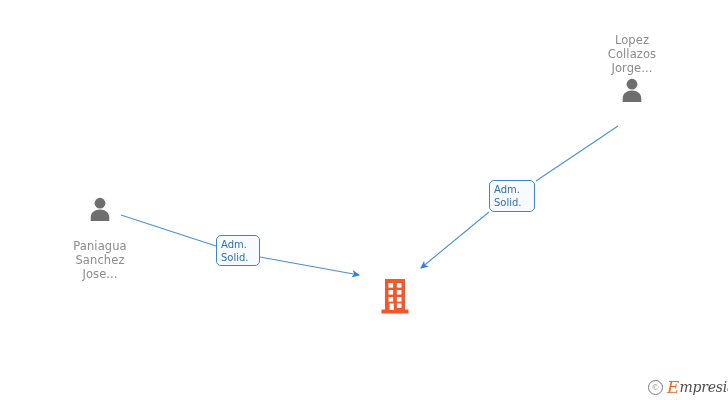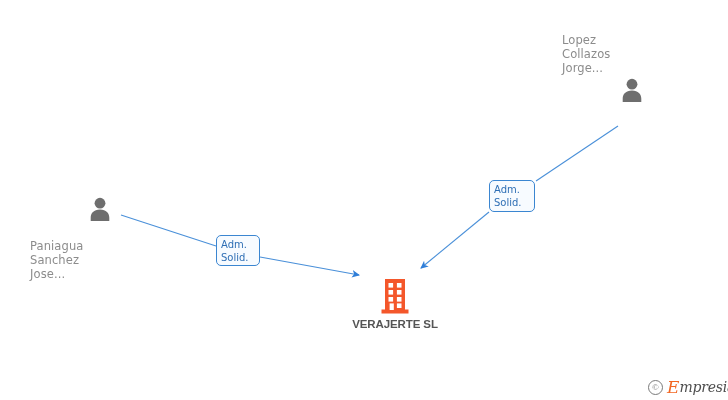--- a/index.html
+++ b/index.html
@@ -25,20 +25,21 @@
     top: 0;
     width: 728px;
     height: 400px;
     pointer-events: none;
   }
 
   
   .node-person {
     position: absolute;
     width: 140px;
+    text-align: center;
   }
   .person-icon {
     display: block;
     margin: 0 auto;
     width: 26px;
     height: 24px;
   }
   .node-label {
     display: block;
     color: #8c8c8c;
@@ -197,21 +198,20 @@
       <rect x="0.5" y="31.5" width="27" height="4" fill="#f4572b"></rect>
       <rect x="7.5" y="5" width="4.6" height="4.6" fill="#ffffff"></rect>
       <rect x="15.9" y="5" width="4.6" height="4.6" fill="#ffffff"></rect>
       <rect x="7.5" y="12" width="4.6" height="4.6" fill="#ffffff"></rect>
       <rect x="15.9" y="12" width="4.6" height="4.6" fill="#ffffff"></rect>
       <rect x="7.5" y="19" width="4.6" height="4.6" fill="#ffffff"></rect>
       <rect x="15.9" y="19" width="4.6" height="4.6" fill="#ffffff"></rect>
       <rect x="8.6" y="25.4" width="4.2" height="6.6" fill="#ffffff"></rect>
       <rect x="15.9" y="25.4" width="4.6" height="4.6" fill="#ffffff"></rect>
     </svg>
-    <span class="company-label">VERAJERTE SL</span>
   </div>
 
   <div class="edge-label" id="edge-label-left">Adm.
 Solid.</div>
 
   <div class="edge-label" id="edge-label-right">Adm.
 Solid.</div>
 
   <div id="watermark">
     <span class="wm-c">©</span>

